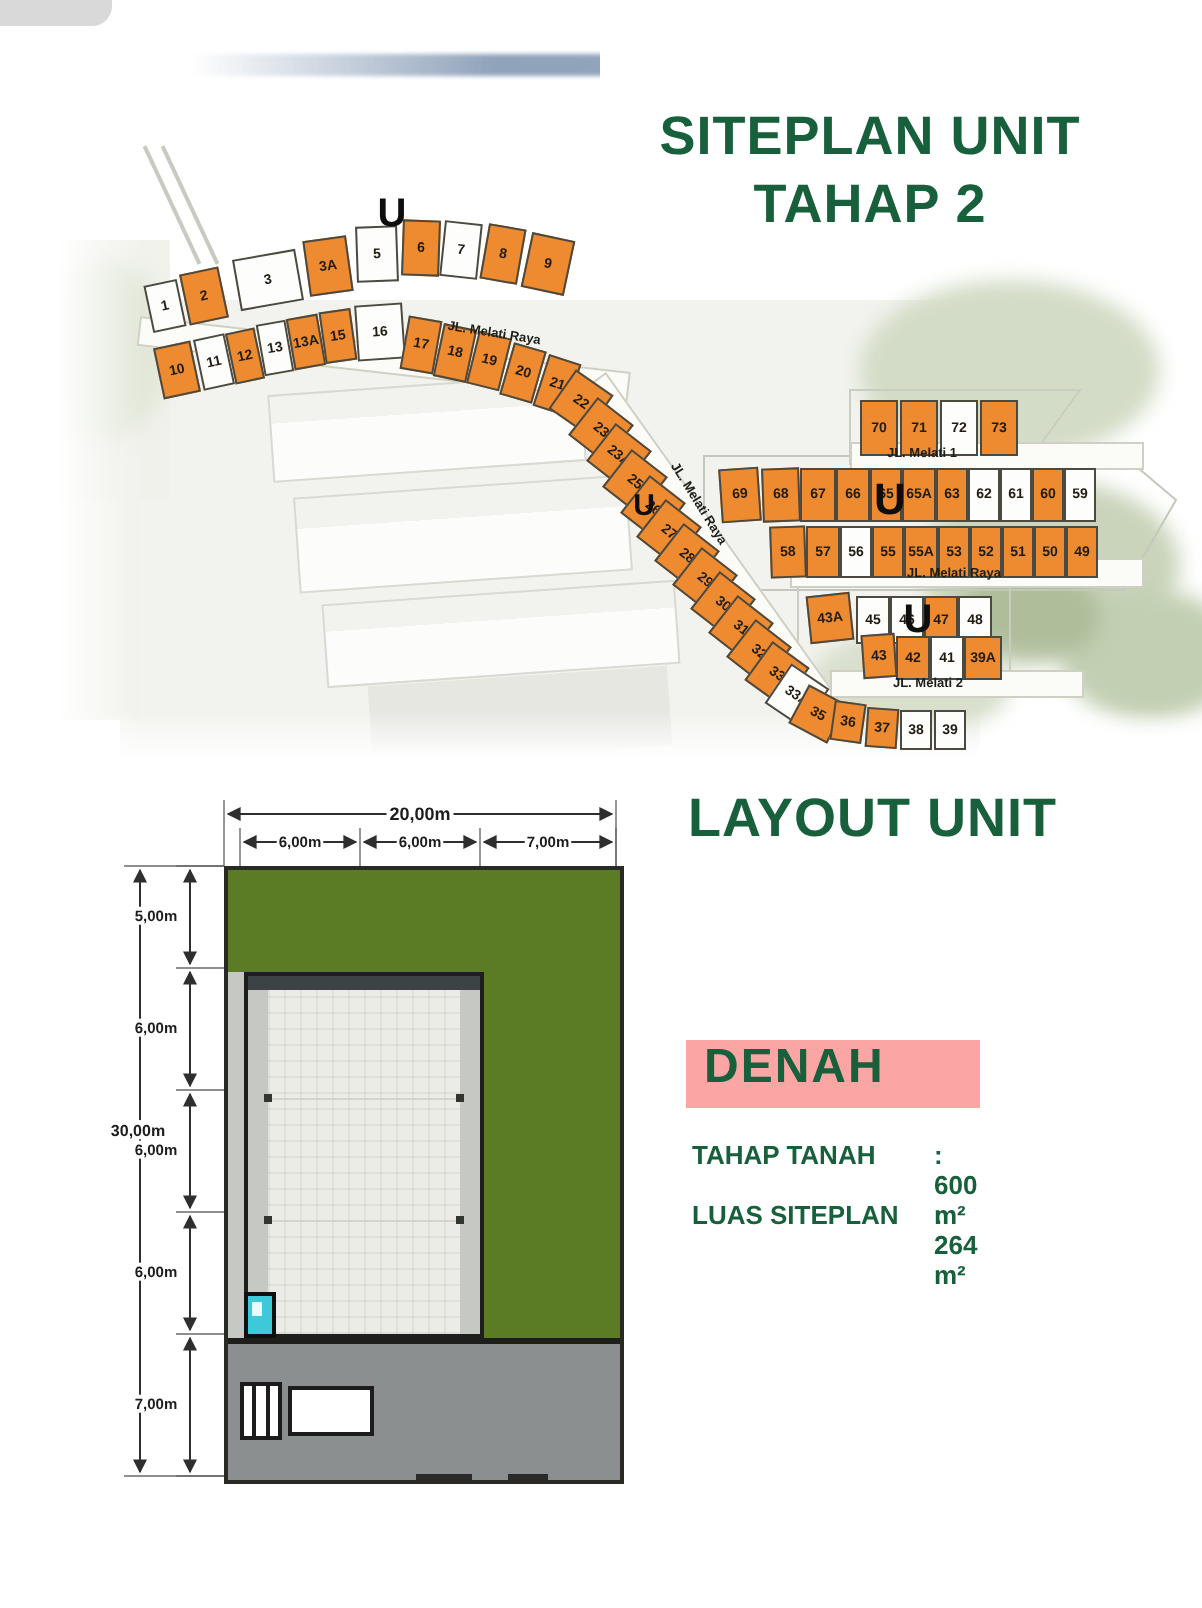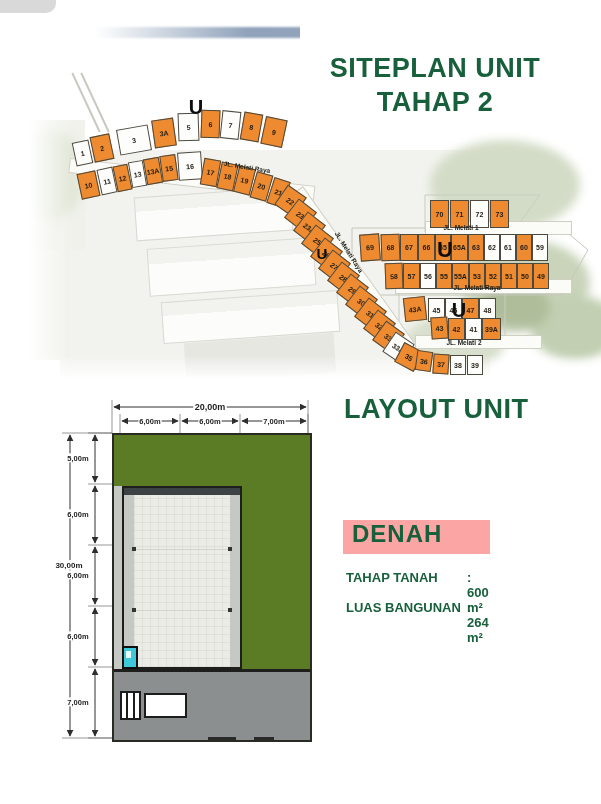--- a/index.html
+++ b/index.html
@@ -299,17 +299,17 @@
     </svg>
 
   <div class="denah">
     <span>DENAH</span>
   </div>
   <div class="info-row" style="top:570px;">
     <span class="info-label">TAHAP TANAH</span>
     <span class="info-value">: 600 m²</span>
   </div>
   <div class="info-row" style="top:600px;">
-    <span class="info-label">LUAS BANGUNAN</span>
+    <span class="info-label">LUAS SITEPLAN</span>
     <span class="info-value">: 264 m²</span>
   </div>
 
 </div>
 
 </body></html>

